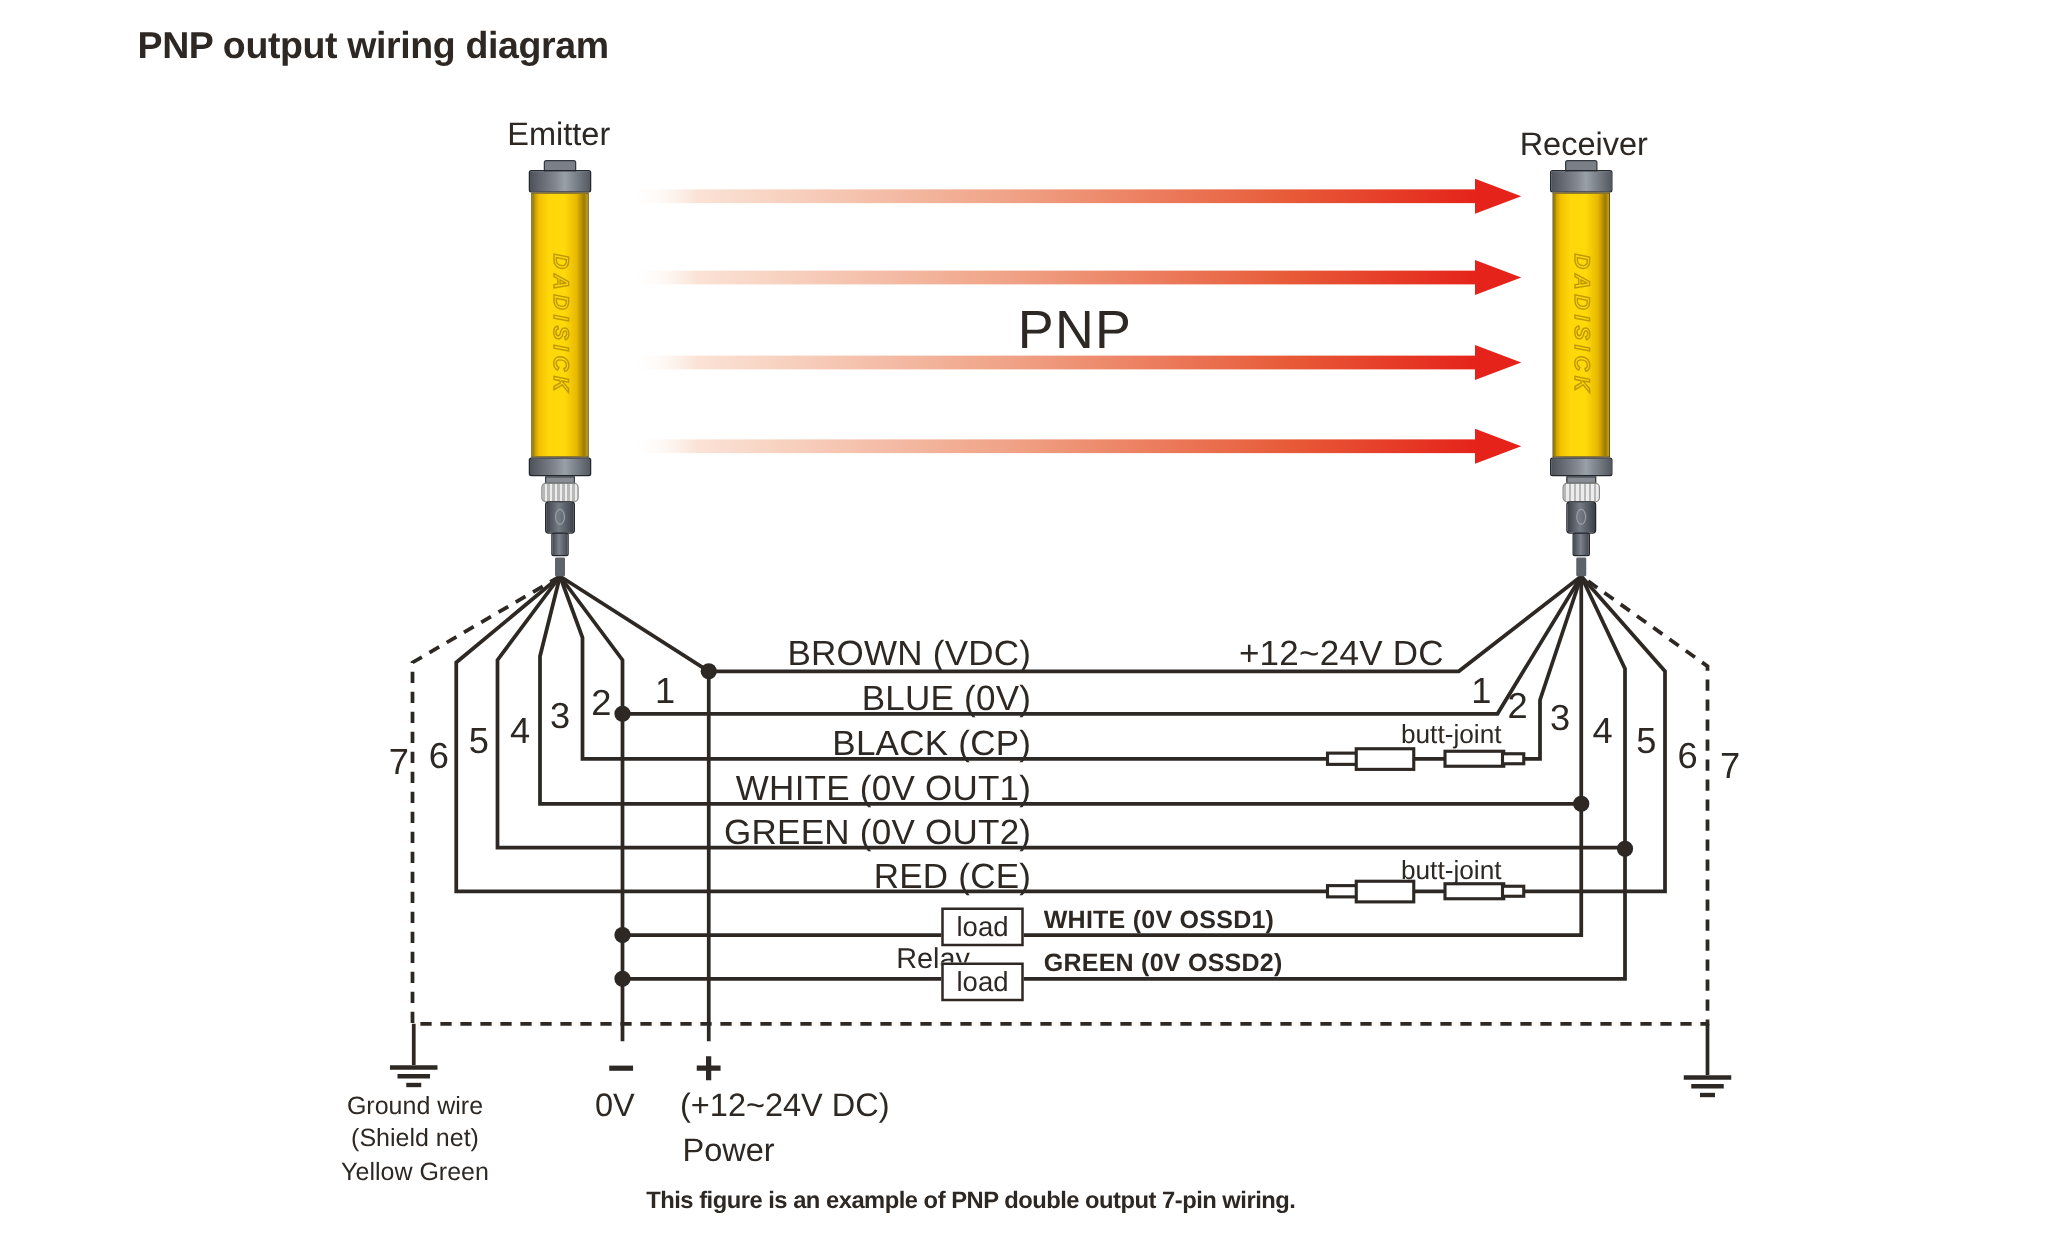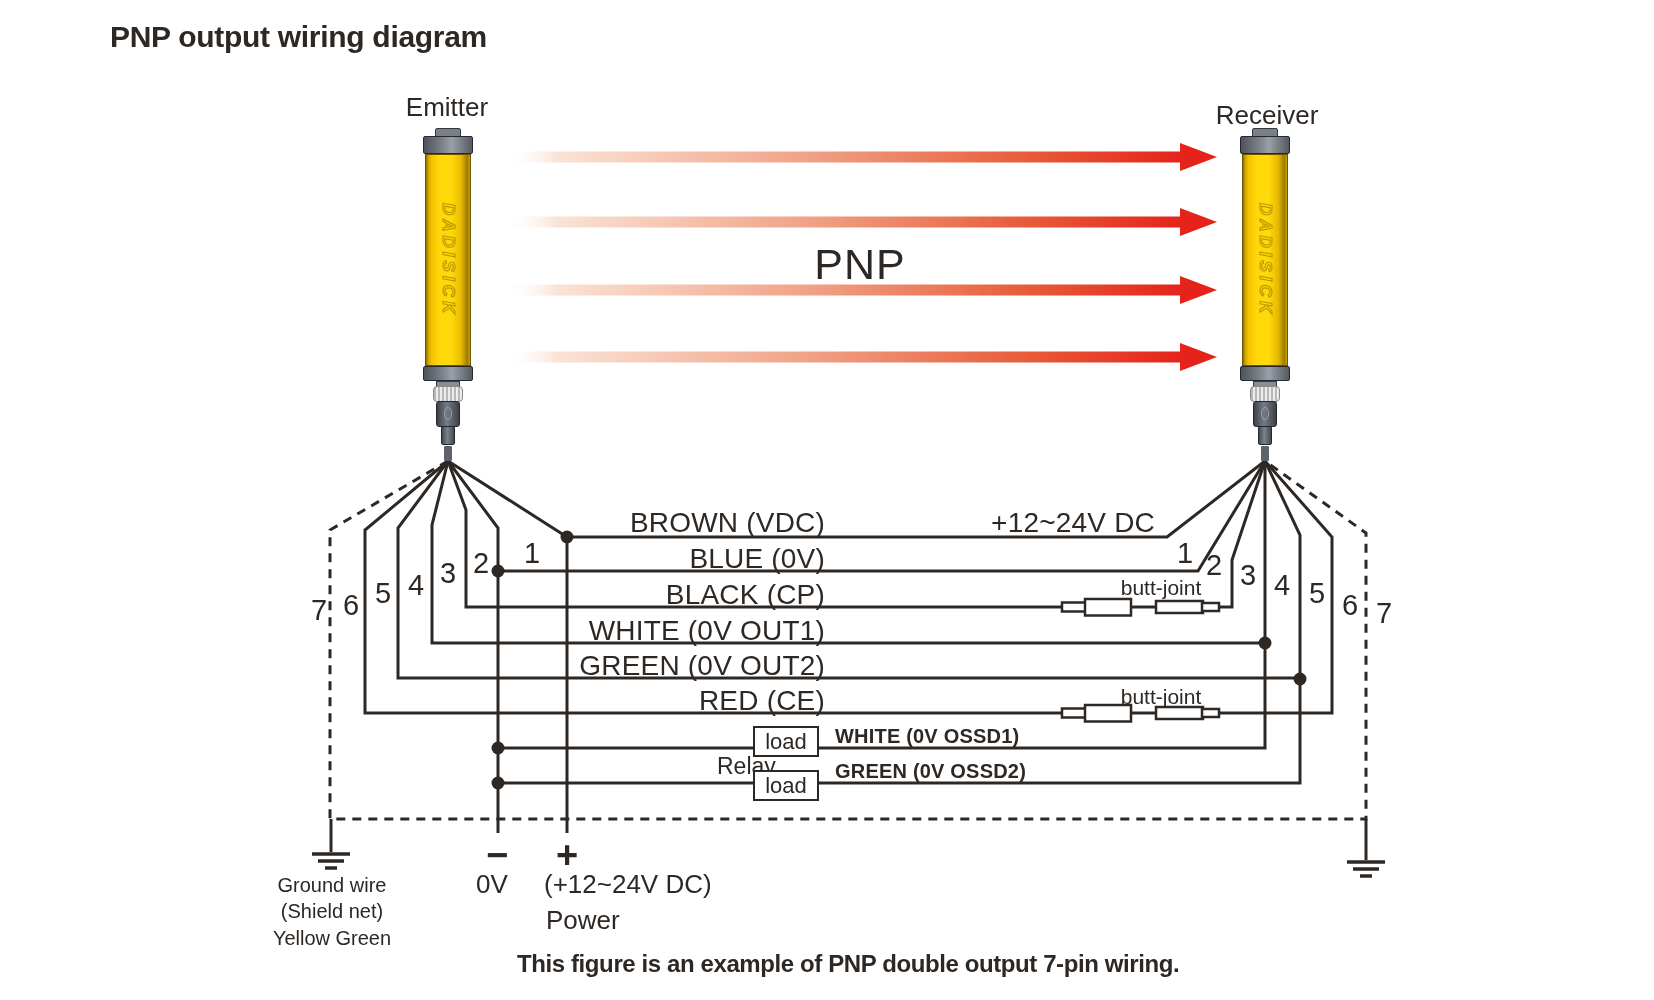--- a/index.html
+++ b/index.html
@@ -14,21 +14,21 @@
   .devlabel{font-size:26px;font-weight:500;}
   .pnp{font-size:43px;font-weight:400;letter-spacing:1px;text-align:right;}
   .wirelabel{font-size:28px;font-weight:500;line-height:24px;letter-spacing:0.2px;text-align:right;}
   .wirelabel-l{font-size:20px;font-weight:700;line-height:24px;letter-spacing:0.2px;text-align:left;}
   .pin{font-size:29px;font-weight:500;}
   .small{font-size:21px;font-weight:500;}
   .relay{font-size:23px;font-weight:500;margin-left:39px;}
   .power{font-size:26px;font-weight:500;}
   .sign{font-size:38px;font-weight:900;}
   .gnd{font-size:20px;font-weight:500;line-height:26px;text-align:center;}
-  .caption{font-size:24px;font-weight:600;letter-spacing:-0.4px;}
+  .caption{font-size:19px;font-weight:600;letter-spacing:-0.4px;}
   .loadbox{
     position:absolute;width:66px;height:31px;background:#ffffff;border:2.5px solid #2e2824;
     display:flex;align-items:center;justify-content:center;font-size:22px;font-weight:500;box-sizing:border-box;
   }
   
   .device{position:absolute;top:128px;width:52px;height:340px;}
   .device .nub{position:absolute;left:13px;top:0;width:26px;height:10px;background:#7a7f88;border:1px solid #34383f;border-radius:2px 2px 0 0;box-sizing:border-box;}
   .device .captop{position:absolute;left:1px;top:8px;width:50px;height:18px;background:linear-gradient(90deg,#4e535b,#82878f 42%,#9aa0a8 58%,#545962);border:1px solid #23272e;border-radius:2px;box-sizing:border-box;}
   .device .body{position:absolute;left:3px;top:26px;width:46px;height:212px;box-sizing:border-box;border:1px solid #6b5300;
     background:linear-gradient(90deg,#8f6e00 0%,#caa300 5%,#f4c100 12%,#ffd70a 30%,#ffd90a 58%,#e8b900 80%,#9c7a00 94%,#caa300 100%);}

